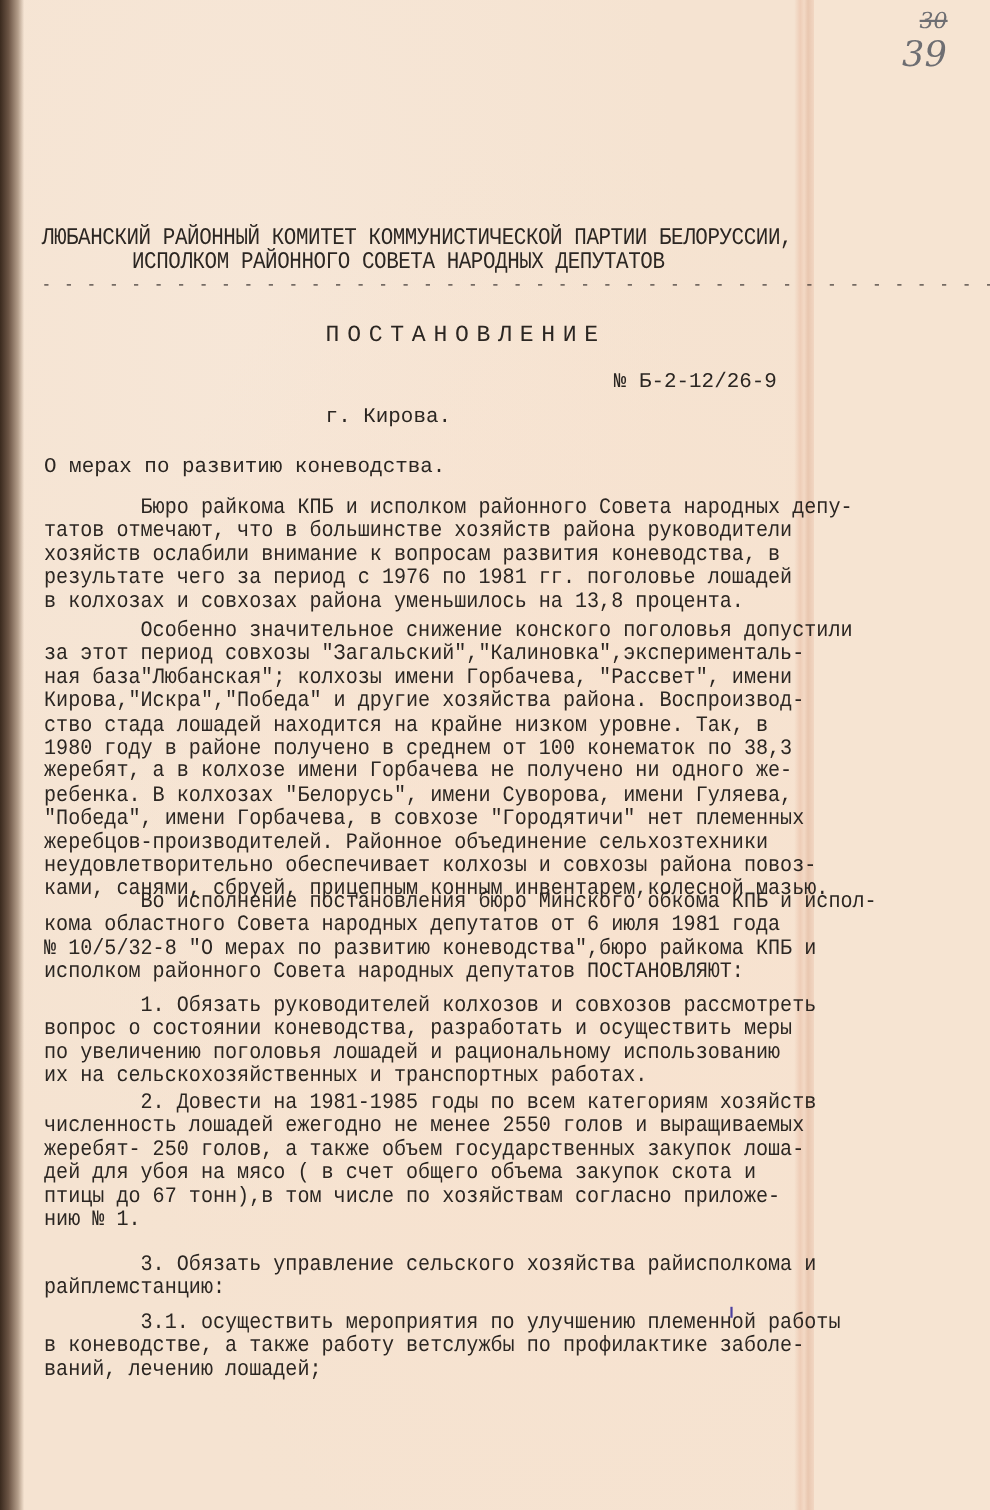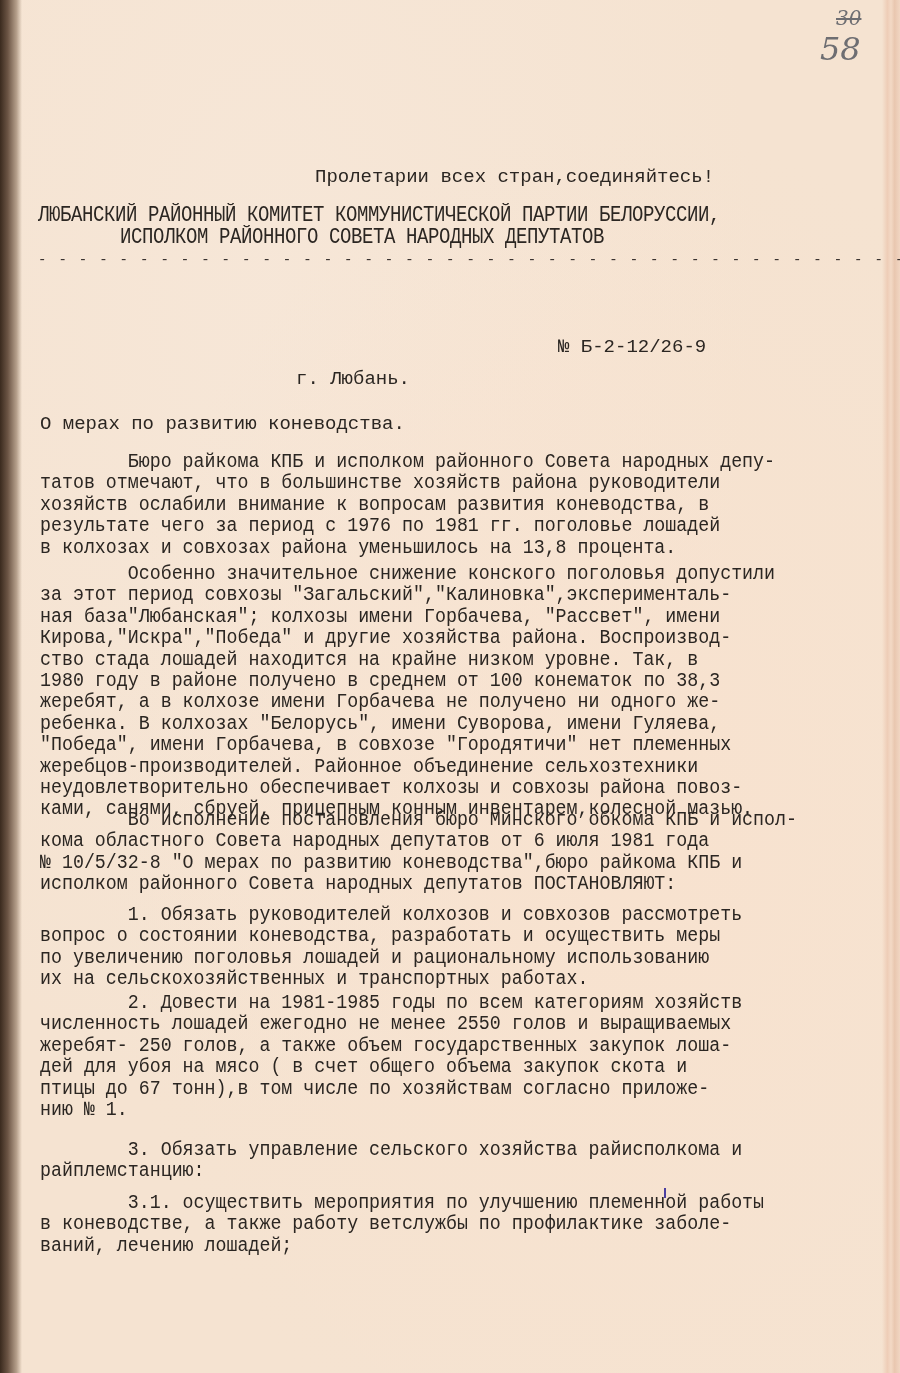--- a/index.html
+++ b/index.html
@@ -1,21 +1,21 @@
 <!DOCTYPE html>
 <html><head>
   <meta charset="utf-8">
   <style>
     html, body { margin: 0; padding: 0; }
     body {
       width: 900px; height: 1373px; overflow: hidden; position: relative;
       background: #f6e4d2;
     }
     .page {
-      position: absolute; left: 0; top: 0; width: 900px; height: 1373px;
+      position: absolute; left: 0; top: 0; width: 740px; height: 1373px;
       background:
         radial-gradient(ellipse at 70% 60%, rgba(250,225,205,0.55), rgba(0,0,0,0) 60%),
         radial-gradient(ellipse at 30% 20%, rgba(247,232,218,0.7), rgba(0,0,0,0) 55%),
         #f5e3d1;
       text-decoration: underline;
     }
     .binding {
       position: absolute; left: 0; top: 0; width: 22px; height: 1373px;
       background: linear-gradient(to right, #3a2a1e 0%, #6b5444 35%, #b59f8b 75%, rgba(245,227,209,0) 100%);
     }
@@ -54,29 +54,29 @@
     .ink-mark { position: absolute; left: 664px; top: 1188px; width: 2px; height: 10px; background: #4b3fa0; }
   </style>
 </head>
 <body>
 
 <div class="page">
   <div class="binding"></div>
   <div class="right-edge"></div>
 
   <div class="pencil pencil-old">30</div>
-  <div class="pencil pencil-new">58</div>
+  <div class="pencil pencil-new">39</div>
 
-  <div class="tw slogan">Пролетарии всех стран,соединяйтесь!</div>
   <div class="tw org1">ЛЮБАНСКИЙ РАЙОННЫЙ КОМИТЕТ КОММУНИСТИЧЕСКОЙ ПАРТИИ БЕЛОРУССИИ,</div>
   <div class="tw org2">ИСПОЛКОМ РАЙОННОГО СОВЕТА НАРОДНЫХ ДЕПУТАТОВ</div>
   <div class="tw rule">- - - - - - - - - - - - - - - - - - - - - - - - - - - - - - - - - - - - - - - - - - - - - - - - -</div>
 
+  <div class="tw title">ПОСТАНОВЛЕНИЕ</div>
   <div class="tw number">№ Б-2-12/26-9</div>
-  <div class="tw city">г. Любань.</div>
+  <div class="tw city">г. Кирова.</div>
   <div class="tw subject">О мерах по развитию коневодства.</div>
 
   <div class="para p1">        Бюро райкома КПБ и исполком районного Совета народных депу-
 татов отмечают, что в большинстве хозяйств района руководители
 хозяйств ослабили внимание к вопросам развития коневодства, в
 результате чего за период с 1976 по 1981 гг. поголовье лошадей
 в колхозах и совхозах района уменьшилось на 13,8 процента.</div>
   <div class="para p2">        Особенно значительное снижение конского поголовья допустили
 за этот период совхозы "Загальский","Калиновка",эксперименталь-
 ная база"Любанская"; колхозы имени Горбачева, "Рассвет", имени

